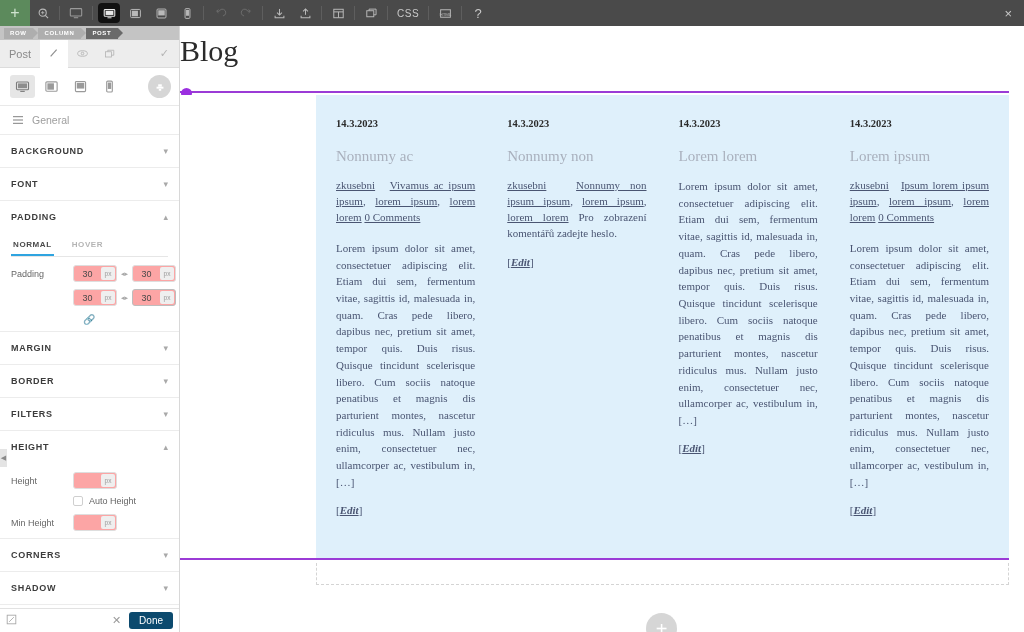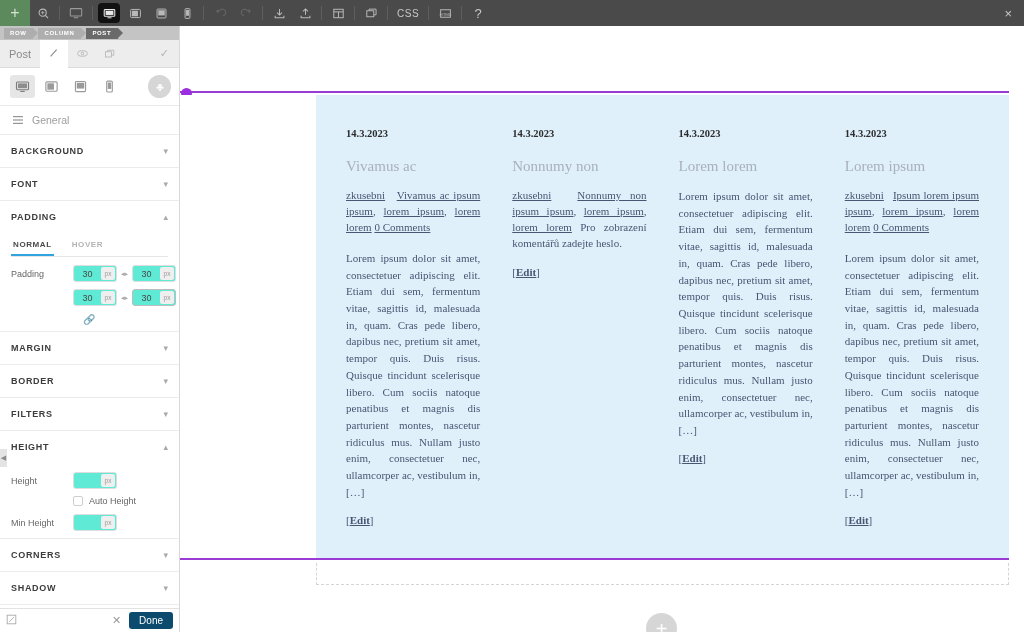--- a/index.html
+++ b/index.html
@@ -112,21 +112,21 @@
     font-size: 8px; font-weight: bold; letter-spacing: .6px; color: #b4b4b4;
     padding: 4px 2px 5px; margin-right: 16px; border-bottom: 2px solid transparent;
   }
   .t2.on { color: #4a4a4a; border-bottom-color: #2fa4e0; }
   .tabs2-line { height: 1px; background: #e6e6e6; margin: 0 11px 8px; }
 
   .fldrow { display: flex; align-items: center; padding: 0 11px; margin-bottom: 7px; }
   .fldlab { font-size: 9px; color: #666; width: 62px; flex: 0 0 62px; }
   .numbox {
     width: 44px; height: 17px; border: 1px solid #dedede; border-radius: 3px;
-    display: flex; align-items: center; background: #5eead4;
+    display: flex; align-items: center; background: #fca5a5;
   }
   .numbox.focus { border-color: #bdbdbd; }
   .numbox input {
     border: 0; outline: 0; width: 27px; height: 15px; font-size: 9px; color: #4a4a4a;
     text-align: center; background: transparent; font-family: "Liberation Sans", sans-serif;
     padding: 0;
   }
   .unit {
     width: 15px; height: 13px; background: #efefef; border-radius: 2px;
     font-size: 6.5px; color: #9a9a9a; display: flex; align-items: center;
@@ -171,39 +171,39 @@
   .seldot {
     position: absolute; left: 1px; width: 11px; height: 11px; border-radius: 50%;
     background: #9b2fe0;
   }
 
   .postrow {
     position: absolute; left: 0; top: 69px; width: 844px; height: 463px;
     display: flex;
   }
   .leftpad { width: 136px; background: #fff; flex: 0 0 136px; }
-  .postsarea { flex: 1 1 auto; background: #dff0fb; display: flex; padding: 14px; }
+  .postsarea { flex: 1 1 auto; background: #dff0fb; display: flex; padding: 4px; }
   .rightpad { width: 15px; background: #fff; flex: 0 0 15px; }
 
   .post {
     flex: 1 1 0; padding: 19px 16px 0 16px;
     font-family: "Liberation Serif", serif;
     color: #4a5572;
   }
   .post .date { font-size: 10.5px; font-weight: bold; color: #2c2c2c; margin-bottom: 19px; }
   .post .ttl { font-size: 15px; color: #a9b0bd; margin-bottom: 13px; font-weight: normal; }
   .post .meta {
     font-size: 11px; line-height: 1.45; text-align: justify; margin-bottom: 14px;
     color: #4a5572;
   }
   .post .meta a { color: #4a5572; text-decoration: underline; margin-top: 19px; }
   .post .meta .plain { text-decoration: none; }
   .post .body { font-size: 11px; line-height: 1.52; text-align: justify; }
   .post .editline { font-size: 11px; margin-top: 13px; }
-  .post .editline b { text-decoration: underline; }
+  .post .editline b { text-decoration: underline; font-style: italic; }
   .dashedbox {
     position: absolute; left: 136px; top: 537px; width: 693px; height: 22px;
     border: 1px dashed #d4d4d4; border-top: 0;
   }
   .fab {
     position: absolute; left: 466px; top: 587px; width: 31px; height: 31px;
     border-radius: 50%; background: #d6d6d6; color: #fff;
     display: flex; align-items: center; justify-content: center; font-size: 20px; line-height: 1;
   }
   .rightedge {
@@ -536,33 +536,34 @@
             <path d="M4 10 L10 4" stroke="#a6a6a6" stroke-width="1.1"></path>
           </svg>
       </span>
       <span class="foot-x">✕</span>
       <span class="done">Done</span>
     </div>
   </div>
 
   <div class="canvas">
 
+    <div class="page-title">Blog</div>
 
     <div class="selband" style="top:65px">
       <div class="selline"></div>
       <div class="seldot" style="top:-3px"></div>
     </div>
 
     <div class="postrow">
       <div class="leftpad"></div>
       <div class="postsarea">
 
         <div class="post">
           <div class="date">14.3.2023</div>
-          <div class="ttl">Vivamus ac</div>
+          <div class="ttl">Nonnumy ac</div>
           <div class="meta">
             <a href="#">zkusebni</a>
             &nbsp; <a href="#">Vivamus ac ipsum ipsum</a>,
             <a href="#">lorem ipsum</a>,
             <a href="#">lorem lorem</a>
             <a href="#">0 Comments</a>
           </div>
           <div class="body">Lorem ipsum dolor sit amet, consectetuer adipiscing elit. Etiam dui sem, fermentum vitae, sagittis id, malesuada in, quam. Cras pede libero, dapibus nec, pretium sit amet, tempor quis. Duis risus. Quisque tincidunt scelerisque libero. Cum sociis natoque penatibus et magnis dis parturient montes, nascetur ridiculus mus. Nullam justo enim, consectetuer nec, ullamcorper ac, vestibulum in, […]</div>
           <div class="editline">[<b>Edit</b>]</div>
         </div>

